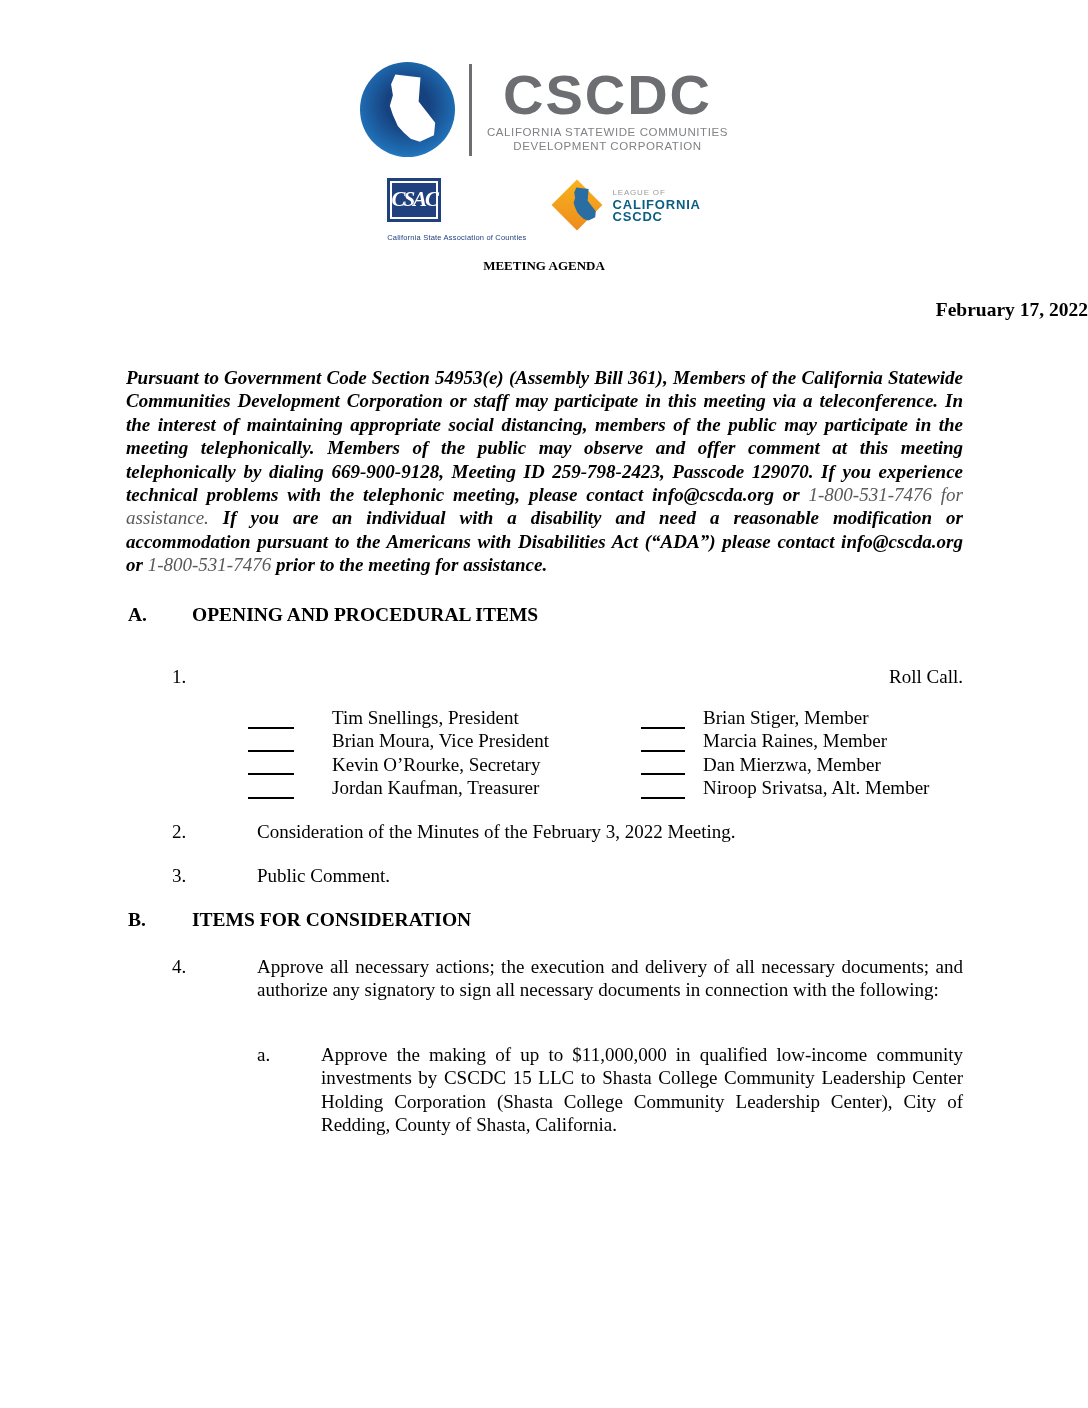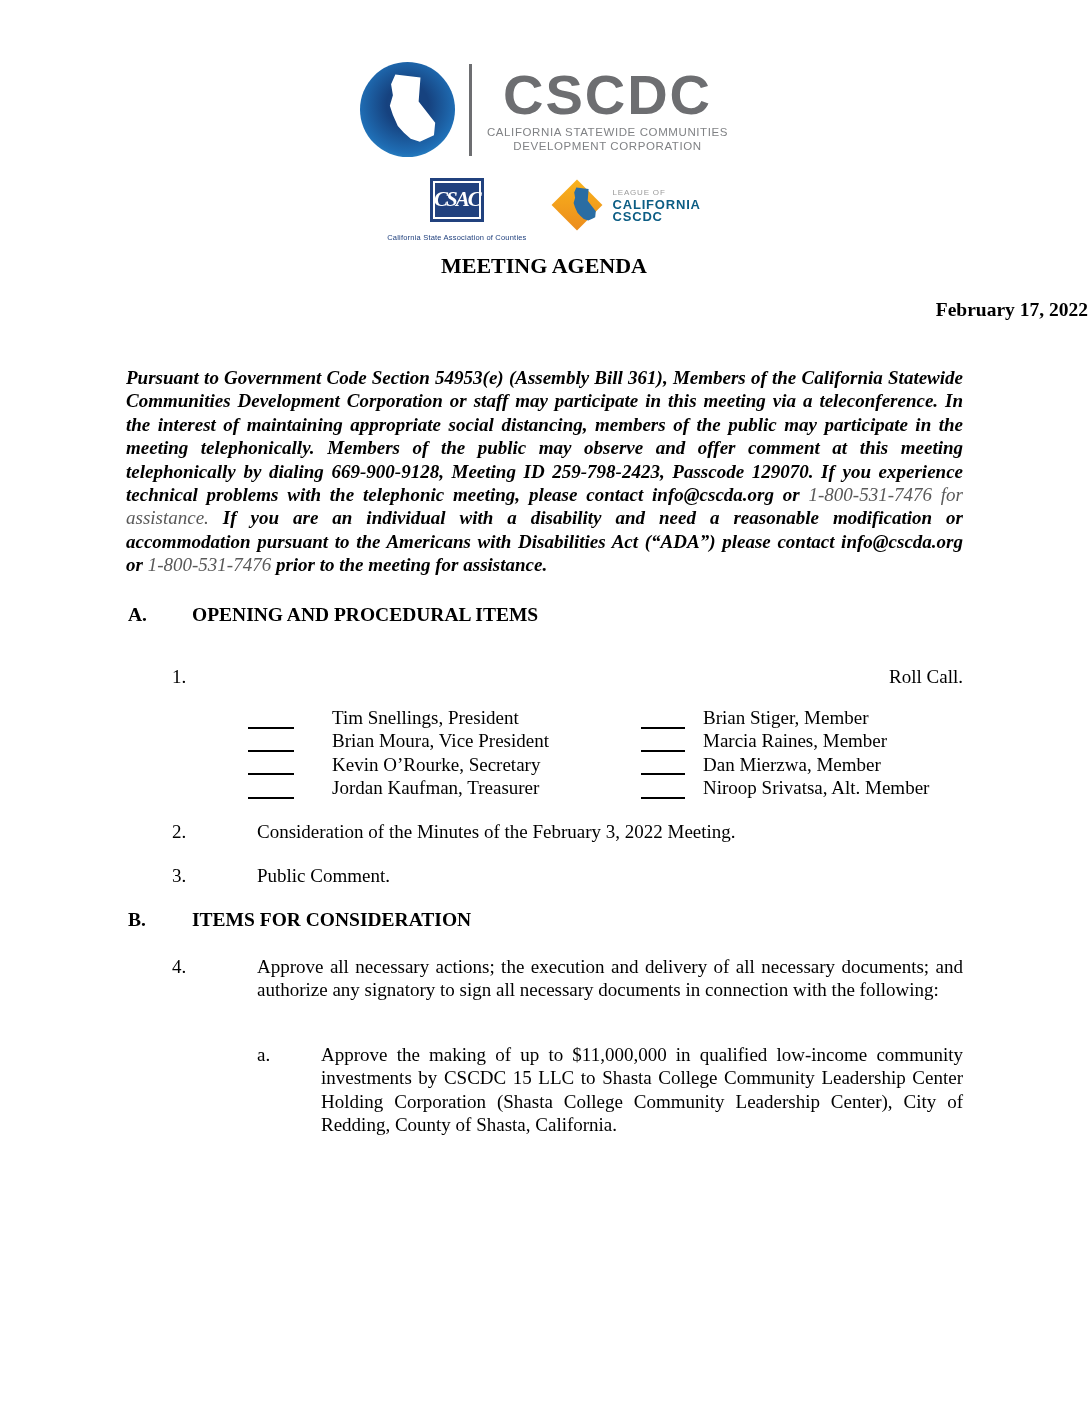--- a/index.html
+++ b/index.html
@@ -35,21 +35,21 @@
     font-family:"Liberation Sans", sans-serif; color:#808285;
     font-size:11.5px; line-height:14px; letter-spacing:0.6px;
     text-align:center; margin-top:2px;
   }
 
   
   .partners {
     position:absolute; top:178px; left:0; right:0;
     display:flex; justify-content:center; align-items:flex-start; gap:26px;
   }
-  .csac { display:flex; flex-direction:column; align-items:center; }
+  .csac { display:flex; flex-direction:column; }
   .csac-box {
     width:54px; height:44px; background:#21417e;
     border:3px solid #21417e; outline:0;
     box-shadow: inset 0 0 0 2px #ffffff;
     display:flex; align-items:center; justify-content:center;
   }
   .csac-text {
     color:#fff; font-family:"Liberation Serif", serif;
     font-style:italic; font-weight:bold; font-size:21px; letter-spacing:-2px;
   }
@@ -65,21 +65,21 @@
     transform:rotate(45deg);
   }
   .league-ca { position:absolute; left:14px; top:1px; width:30px; height:48px; }
   .league-text { font-family:"Liberation Sans", sans-serif; line-height:12px; }
   .league-small { font-size:8px; color:#9b9b9b; letter-spacing:0.8px; }
   .league-big { font-size:13px; font-weight:bold; color:#0b5d84; letter-spacing:0.8px; }
 
   
   .title {
     position:absolute; top:254px; left:0; right:0;
-    text-align:center; font-weight:bold; font-size:22px;
+    text-align:center; font-weight:bold; font-size:13px;
   }
   .subtitle {
     position:absolute; top:298px; left:0; right:0;
     text-align:right; font-weight:bold; font-size:19.5px; line-height:23px;
   }
 
   
   .intro {
     position:absolute; top:366px; left:126px; width:837px;
     text-align:justify; font-style:italic; font-weight:bold;

